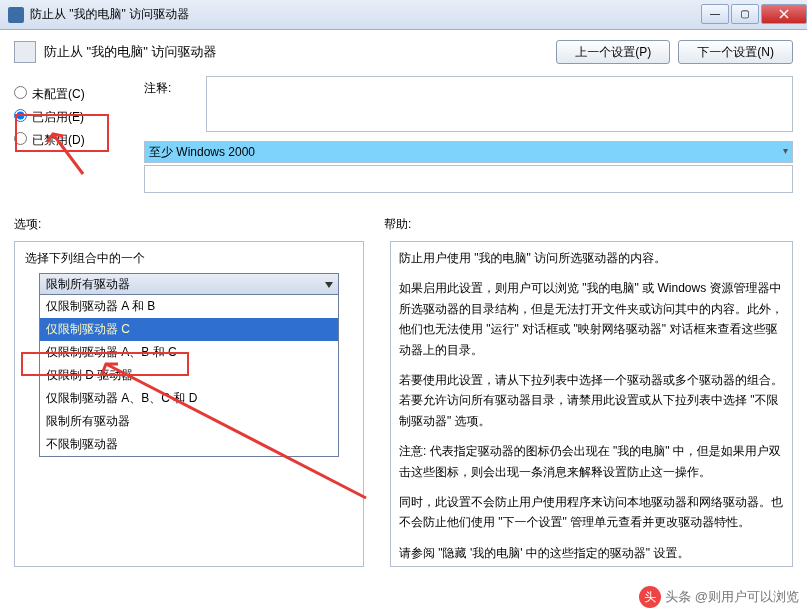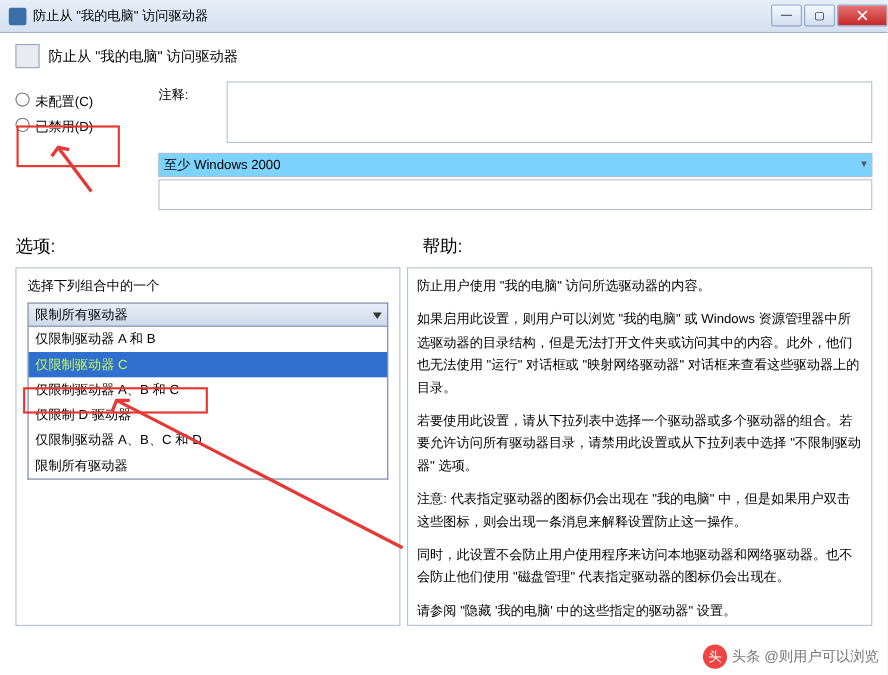--- a/index.html
+++ b/index.html
@@ -24,35 +24,35 @@
 .red-box1 { border: 2px solid #e53935; position: absolute; left: 15px; top: 114px; width: 94px; height: 38px; pointer-events: none; }
 .arrow1 { position: absolute; left: 43px; top: 124px; pointer-events: none; }
 .arrow1 line, .arrow1 polyline, .arrow2 line, .arrow2 polyline { stroke: #e53935; stroke-width: 3; fill: none; }
 .right-col { flex: 1; }
 .field-row { display: flex; margin-bottom: 6px; }
 .field-label { width: 62px; padding-top: 4px; font-size: 12px; }
 .field-input { flex: 1; }
 .txtarea { width: 100%; height: 56px; border: 1px solid #b4c0d0; resize: none; padding: 2px 4px; font-family: inherit; font-size: 12px; }
 .combo { width: 100%; height: 22px; border: 1px solid #b4c0d0; display: flex; align-items: center; padding: 0 4px; background: #7dd3fc; cursor: pointer; position: relative; }
 .combo::after { content: "▾"; position: absolute; right: 4px; top: 3px; font-size: 10px; color: #555; }
-.labels-row { display: flex; padding: 14px 14px 4px 14px; font-size: 16px; }
+.labels-row { display: flex; padding: 14px 14px 4px 14px; font-size: 12px; }
 .labels-row .l1 { flex: 0 0 370px; }
 .labels-row .l2 { flex: 1; }
-.panels { display: flex; padding: 4px 14px 10px 14px; gap: 6px; height: 340px; }
+.panels { display: flex; padding: 4px 14px 10px 14px; gap: 26px; height: 340px; }
 .panel { border: 1px solid #b4c0d0; background: #fff; overflow: hidden; }
 .panel-left { width: 350px; display: flex; flex-direction: column; }
 .panel-right { flex: 1; padding: 6px 8px; font-size: 12px; line-height: 1.7; overflow: hidden; }
 .panel-right p { margin-bottom: 10px; }
 .combo-title { padding: 8px 10px 6px 10px; font-size: 12px; }
-.dd-wrap { margin: 0 10px; position: relative; border-radius: 13px; }
+.dd-wrap { margin: 0 24px; position: relative; border-radius: 13px; }
 .dd-sel { height: 22px; border: 1px solid #6b7ea0; background: linear-gradient(#e8edf6,#cfd9ea); display: flex; align-items: center; padding: 0 6px; cursor: pointer; position: relative; }
 .dd-sel::after { content: ""; position: absolute; right: 5px; top: 8px; border-left: 4px solid transparent; border-right: 4px solid transparent; border-top: 6px solid #333; }
 .dd-list { border: 1px solid #6b7ea0; border-top: none; background: #fff; }
 .dd-item { padding: 3px 6px; cursor: pointer; font-size: 12px; }
-.dd-item.sel { background: #2f6fd0; color: #bef264; }
+.dd-item.sel { background: #2f6fd0; color: #fef9c3; }
 .red-box2 { border: 2px solid #e53935; position: absolute; left: 21px; top: 352px; width: 168px; height: 24px; pointer-events: none; }
 .arrow2 { position: absolute; left: 96px; top: 338px; pointer-events: none; }
 .watermark { position: absolute; right: 8px; bottom: 6px; display: flex; align-items: center; font-size: 13px; color: #777; }
 .wm-circle { width: 22px; height: 22px; border-radius: 50%; background: #e44; color: #fff; font-size: 12px; display: flex; align-items: center; justify-content: center; margin-right: 4px; }
 </style>
 </head>
 <body>
 
 <div class="titlebar">
   <div class="titlebar-icon"></div>
@@ -67,27 +67,35 @@
         </svg>
     </div>
   </div>
 </div>
 
 <div class="content">
 
   <div class="header-row">
     <div class="hdr-icon"></div>
     <div class="hdr-title">防止从 "我的电脑" 访问驱动器</div>
+    <div class="hdr-btns">
+      <button class="std-btn">上一个设置(P)</button>
+      <button class="std-btn">下一个设置(N)</button>
+    </div>
   </div>
 
   <div class="form-area">
     <div class="radio-col">
       <label class="radio-row">
         <input type="radio" name="st" style="">
         <span>未配置(C)</span>
+      </label>
+      <label class="radio-row">
+        <input type="radio" name="st" checked="" style="">
+        <span>已启用(E)</span>
       </label>
       <label class="radio-row">
         <input type="radio" name="st" style="">
         <span>已禁用(D)</span>
       </label>
     </div>
     <div class="right-col">
       <div class="field-row">
         <div class="field-label">注释:</div>
         <div class="field-input"><textarea class="txtarea" style=""></textarea></div>
@@ -115,29 +123,30 @@
         <div class="dd-sel">
           <span>限制所有驱动器</span>
         </div>
         <div class="dd-list">
           <div class="dd-item">仅限制驱动器 A 和 B</div>
           <div class="dd-item sel">仅限制驱动器 C</div>
           <div class="dd-item">仅限制驱动器 A、B 和 C</div>
           <div class="dd-item">仅限制 D 驱动器</div>
           <div class="dd-item">仅限制驱动器 A、B、C 和 D</div>
           <div class="dd-item">限制所有驱动器</div>
+          <div class="dd-item">不限制驱动器</div>
         </div>
       </div>
     </div>
     <div class="panel panel-right">
       <p>防止用户使用 "我的电脑" 访问所选驱动器的内容。</p>
       <p>如果启用此设置，则用户可以浏览 "我的电脑" 或 Windows 资源管理器中所选驱动器的目录结构，但是无法打开文件夹或访问其中的内容。此外，他们也无法使用 "运行" 对话框或 "映射网络驱动器" 对话框来查看这些驱动器上的目录。</p>
       <p>若要使用此设置，请从下拉列表中选择一个驱动器或多个驱动器的组合。若要允许访问所有驱动器目录，请禁用此设置或从下拉列表中选择 "不限制驱动器" 选项。</p>
       <p>注意: 代表指定驱动器的图标仍会出现在 "我的电脑" 中，但是如果用户双击这些图标，则会出现一条消息来解释设置防止这一操作。</p>
-      <p>同时，此设置不会防止用户使用程序来访问本地驱动器和网络驱动器。也不会防止他们使用 "磁盘管理" 代表指定驱动器的图标仍会出现在。</p>
+      <p>同时，此设置不会防止用户使用程序来访问本地驱动器和网络驱动器。也不会防止他们使用 "下一个设置" 管理单元查看并更改驱动器特性。</p>
       <p>请参阅 "隐藏 '我的电脑' 中的这些指定的驱动器" 设置。</p>
     </div>
   </div>
 </div>
 
 <div class="red-box1"></div>
 <svg class="arrow1" width="60" height="60">
   <line x1="40" y1="50" x2="10" y2="10"></line>
   <polyline points="4,18 10,10 20,12"></polyline>
 </svg>

